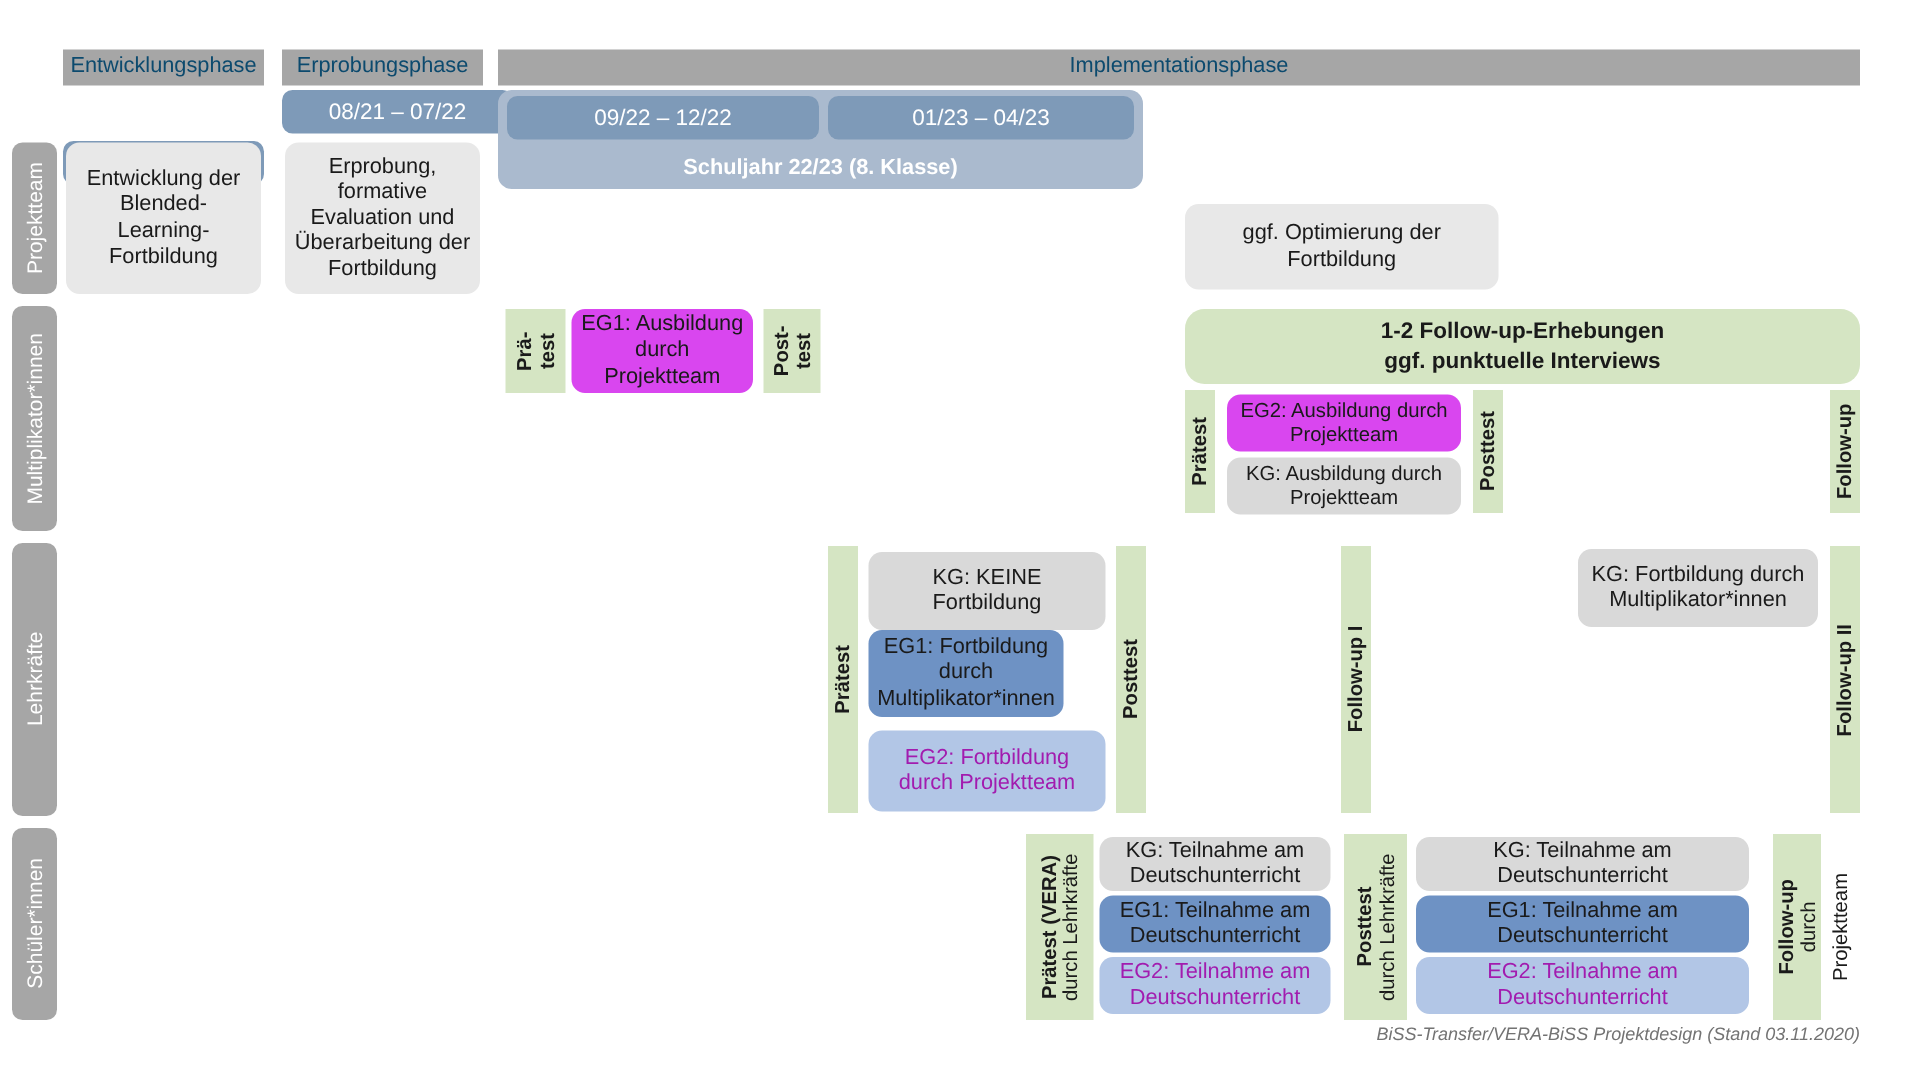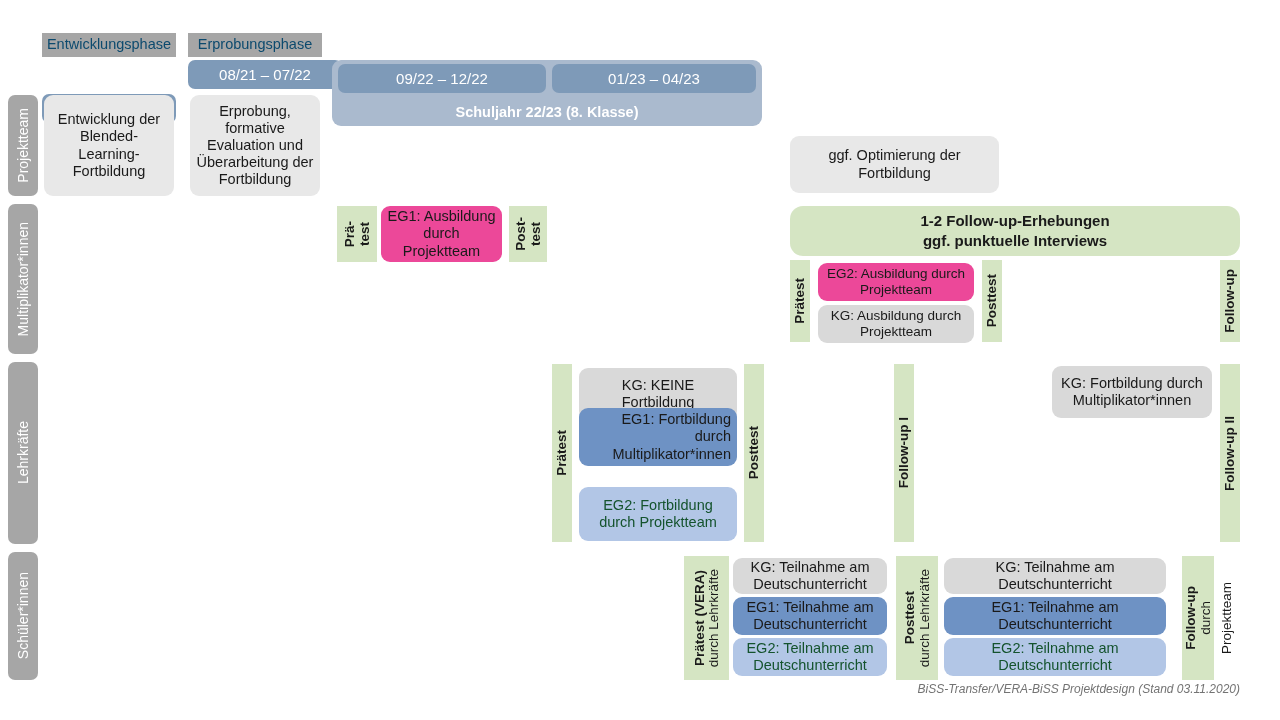--- a/index.html
+++ b/index.html
@@ -48,22 +48,22 @@
   }
   .rowlabel span{
     writing-mode:vertical-rl;transform:rotate(180deg);
     font-size:14px;white-space:nowrap;
   }
 
   
   .grey{background:#e8e8e8;border-radius:9px;color:#1a1a1a;}
   .greyd{background:#d9d9d9;border-radius:9px;color:#1a1a1a;}
   .blue-dark{background:#6e92c4;border-radius:9px;color:#1a1a1a;}
-  .blue-mid{background:#ec4899;border-radius:9px;color:#1a1a1a;}
-  .blue-light{background:#b2c6e6;border-radius:9px;color:#14532d;}
+  .blue-mid{background:#d946ef;border-radius:9px;color:#1a1a1a;}
+  .blue-light{background:#b2c6e6;border-radius:9px;color:#a21caf;}
 
   .t14{font-size:14.5px;}
   .t13{font-size:13.5px;}
 
   
   .vstrip{
     background:#d5e5c3;
     display:flex;align-items:center;justify-content:center;
     overflow:hidden;
   }
@@ -94,20 +94,23 @@
 <body>
 
 <div id="stage">
 
   <div class="abs phase bx" style="left:42px;top:33px;width:134px;height:24px;">
     <span>Entwicklungsphase</span>
   </div>
   <div class="abs phase bx" style="left:188px;top:33px;width:134px;height:24px;">
     <span>Erprobungsphase</span>
   </div>
+  <div class="abs phase bx" style="left:332px;top:33px;width:908px;height:24px;">
+    <span>Implementationsphase</span>
+  </div>
 
   <div class="abs datechip bx" style="left:42px;top:60px;width:134px;height:29px;margin-top:34px;">
     <span>07/20 – 07/21</span>
   </div>
   <div class="abs datechip bx" style="left:188px;top:60px;width:154px;height:29px;">
     <span>08/21 – 07/22</span>
   </div>
 
   <div class="abs schuljahr" style="left:332px;top:60px;width:430px;height:66px;">
     <div class="abs datechip bx" style="left:6px;top:4px;width:208px;height:29px;">
@@ -179,21 +182,21 @@
   <div class="abs vstrip" style="left:1220px;top:260px;width:20px;height:82px;">
     <div class="vtxt">Follow-up</div>
   </div>
 
   <div class="abs vstrip" style="left:552px;top:364px;width:20px;height:178px;">
     <div class="vtxt">Prätest</div>
   </div>
   <div class="abs greyd bx t14" style="left:579px;top:368px;width:158px;height:52px;padding:2px 6px;">
     <span>KG:  KEINE Fortbildung</span>
   </div>
-  <div class="abs blue-dark bx t14" style="left:579px;top:408px;width:158px;height:58px;padding:2px 6px;text-align:right;">
+  <div class="abs blue-dark bx t14" style="left:579px;top:420px;width:130px;height:58px;padding:2px 6px;">
     <span>EG1: Fortbildung durch Multiplikator*innen</span>
   </div>
   <div class="abs blue-light bx t14" style="left:579px;top:487px;width:158px;height:54px;padding:2px 6px;">
     <span>EG2: Fortbildung durch Projektteam</span>
   </div>
   <div class="abs vstrip" style="left:744px;top:364px;width:20px;height:178px;">
     <div class="vtxt">Posttest</div>
   </div>
 
   <div class="abs vstrip" style="left:894px;top:364px;width:20px;height:178px;">

